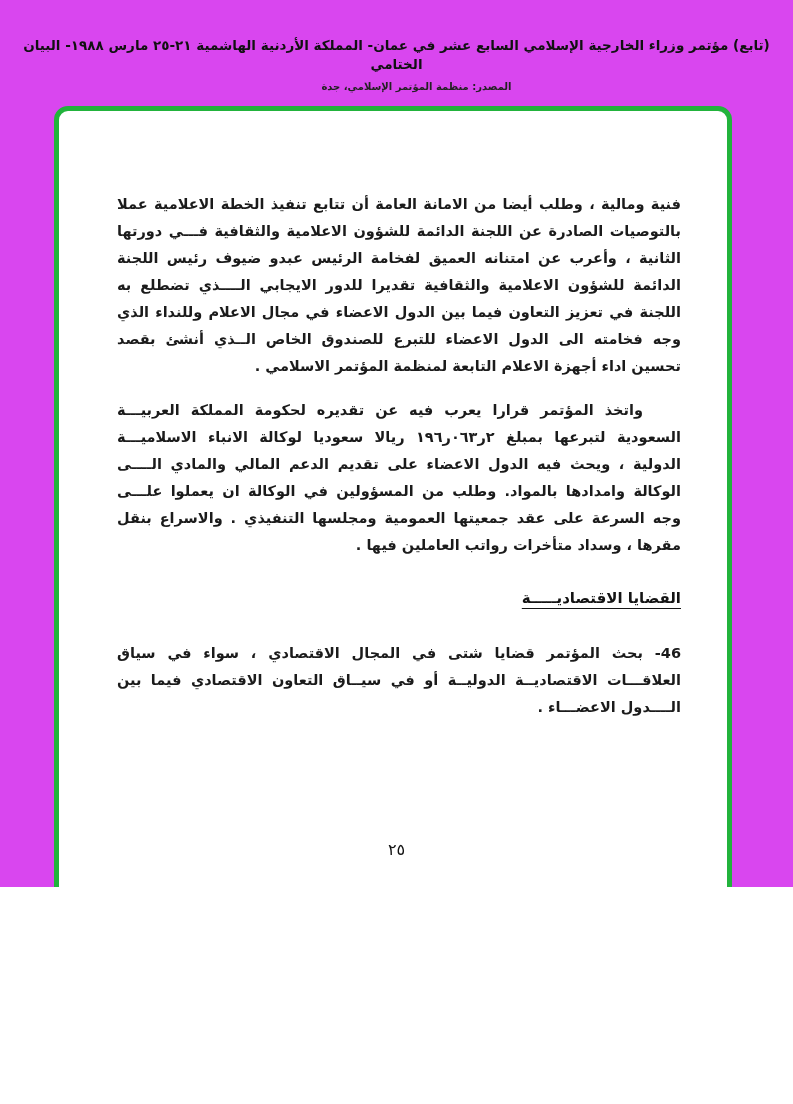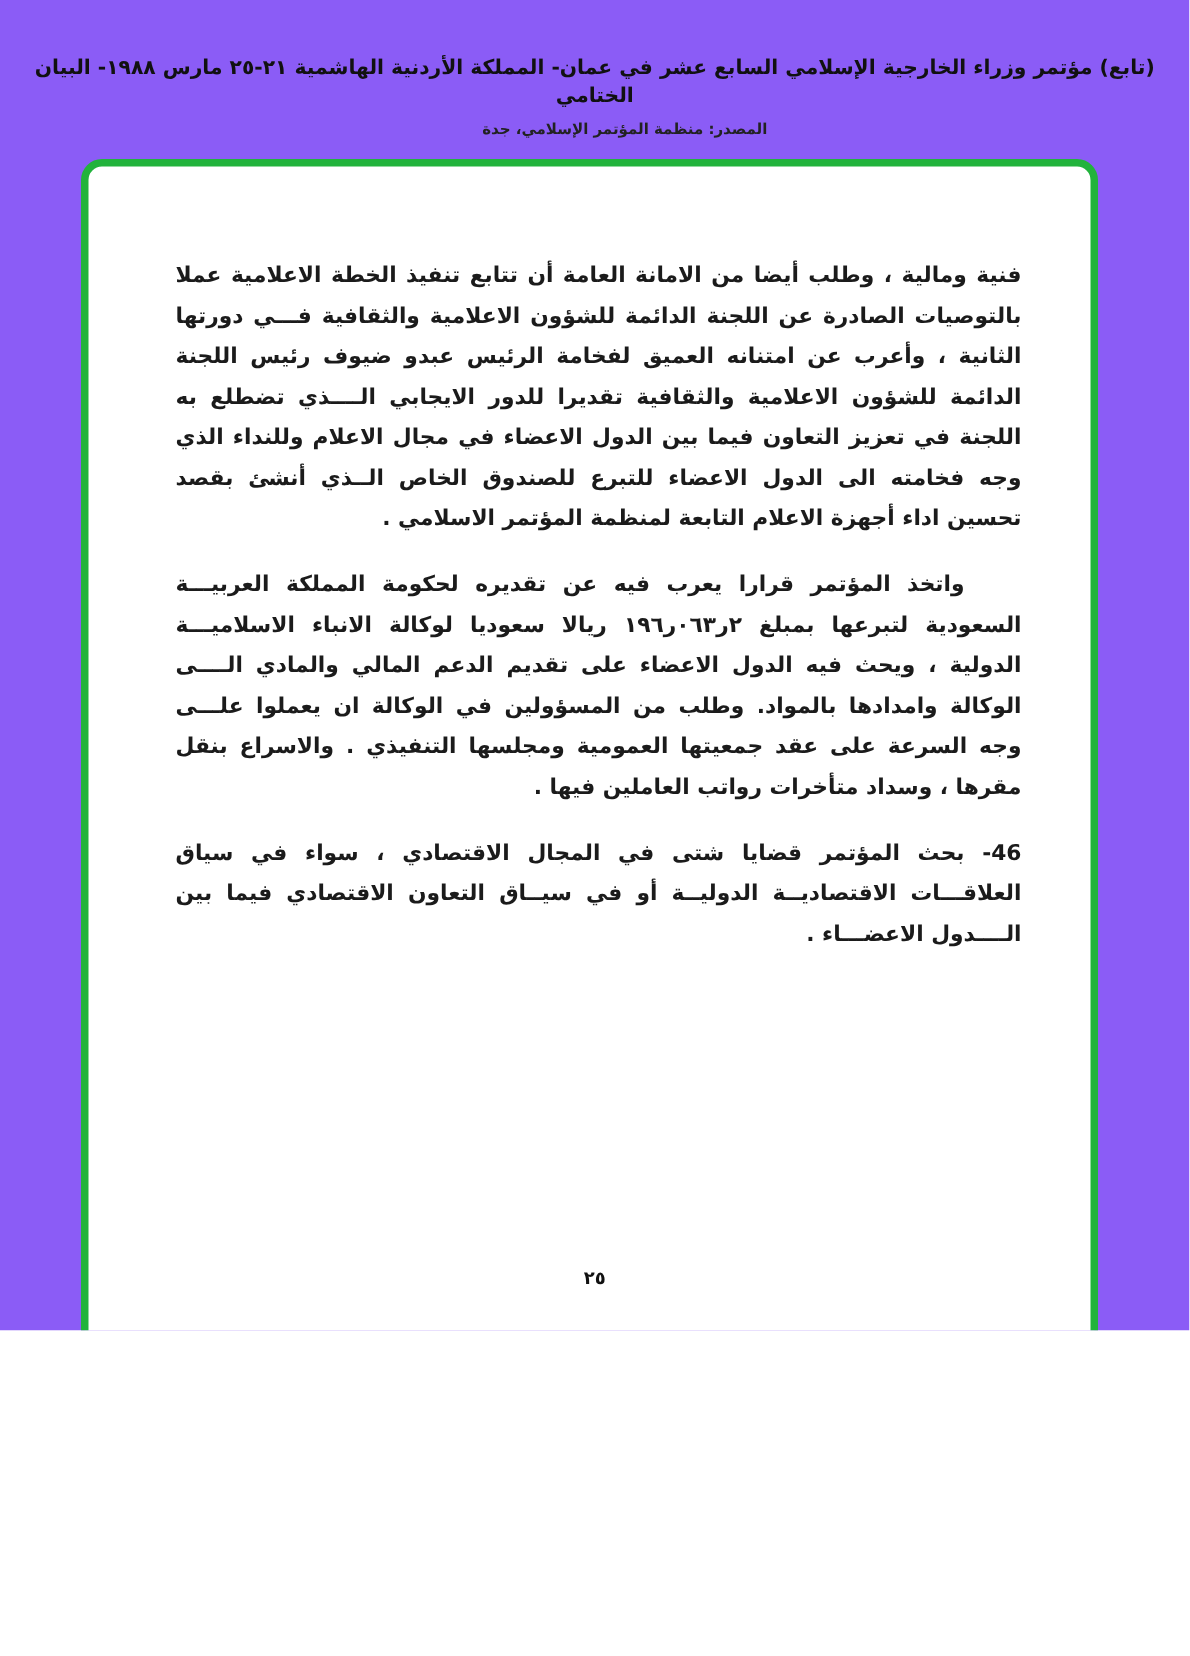--- a/index.html
+++ b/index.html
@@ -4,21 +4,21 @@
 <style>
   html, body {
     margin: 0;
     padding: 0;
     background: #ffffff;
   }
   .page {
     position: relative;
     width: 793px;
     height: 887px;
-    background: #8b5cf6;
+    background: #d946ef;
     font-family: "DejaVu Sans", sans-serif;
     overflow: hidden;
   }
 
   
   .doc-header {
     direction: rtl;
     text-align: center;
     padding-top: 36px;
     color: #111;
@@ -50,20 +50,21 @@
     box-sizing: border-box;
   }
   .scan-content {
     direction: rtl;
     text-align: justify;
     padding: 60px 46px 0 58px;
     font-size: 14.5px;
     line-height: 27px;
     color: #1b1b1b;
     font-weight: bold;
+    margin-top: 20px;
   }
   .para {
     margin: 0 0 17px 0;
     text-align: justify;
   }
   .para.indent {
     text-indent: 38px;
   }
   .section-heading {
     margin: 26px 0 28px 0;
@@ -77,38 +78,39 @@
     margin-top: 6px;
   }
 
   
   .page-number {
     position: absolute;
     left: 0;
     right: 0;
     bottom: 28px;
     text-align: center;
-    font-size: 12px;
-    font-weight: bold;
+    font-size: 16px;
+    font-weight: normal;
     color: #111;
   }
 </style>
 </head>
 <body>
 
 <div class="page">
 
   <header class="doc-header">
     <div class="header-title">(تابع) مؤتمر وزراء الخارجية الإسلامي السابع عشر في عمان- المملكة الأردنية الهاشمية ٢١-٢٥ مارس ١٩٨٨- البيان الختامي</div>
     <div class="header-source">المصدر: منظمة المؤتمر الإسلامي، جدة</div>
   </header>
 
   <div class="green-frame">
     <div class="scan-content">
       <p class="para">فنية ومالية ، وطلب أيضا من الامانة العامة أن تتابع تنفيذ الخطة الاعلامية عملا بالتوصيات الصادرة عن اللجنة الدائمة للشؤون الاعلامية والثقافية فـــي دورتها الثانية ، وأعرب عن امتنانه العميق لفخامة الرئيس عبدو ضيوف رئيس اللجنة الدائمة للشؤون الاعلامية والثقافية تقديرا للدور الايجابي الــــذي تضطلع به اللجنة في تعزيز التعاون فيما بين الدول الاعضاء في مجال الاعلام وللنداء الذي وجه فخامته الى الدول الاعضاء للتبرع للصندوق الخاص الــذي أنشئ بقصد تحسين اداء أجهزة الاعلام التابعة لمنظمة المؤتمر الاسلامي .</p>
       <p class="para indent">واتخذ المؤتمر قرارا يعرب فيه عن تقديره لحكومة المملكة العربيـــة السعودية لتبرعها بمبلغ ٢ر٠٦٣ر١٩٦ ريالا سعوديا لوكالة الانباء الاسلاميـــة الدولية ، ويحث فيه الدول الاعضاء على تقديم الدعم المالي والمادي الــــى الوكالة وامدادها بالمواد. وطلب من المسؤولين في الوكالة ان يعملوا علـــى وجه السرعة على عقد جمعيتها العمومية ومجلسها التنفيذي . والاسراع بنقل مقرها ، وسداد متأخرات رواتب العاملين فيها .</p>
+      <h3 class="section-heading">القضايا الاقتصاديـــــة</h3>
       <p class="para item">46-  بحث المؤتمر قضايا شتى في المجال الاقتصادي ، سواء في سياق العلاقـــات الاقتصاديــة الدوليــة أو في سيــاق التعاون الاقتصادي فيما بين الــــدول الاعضـــاء .</p>
     </div>
   </div>
 
   <div class="page-number">٢٥</div>
 
 </div>
 
 </body></html>

